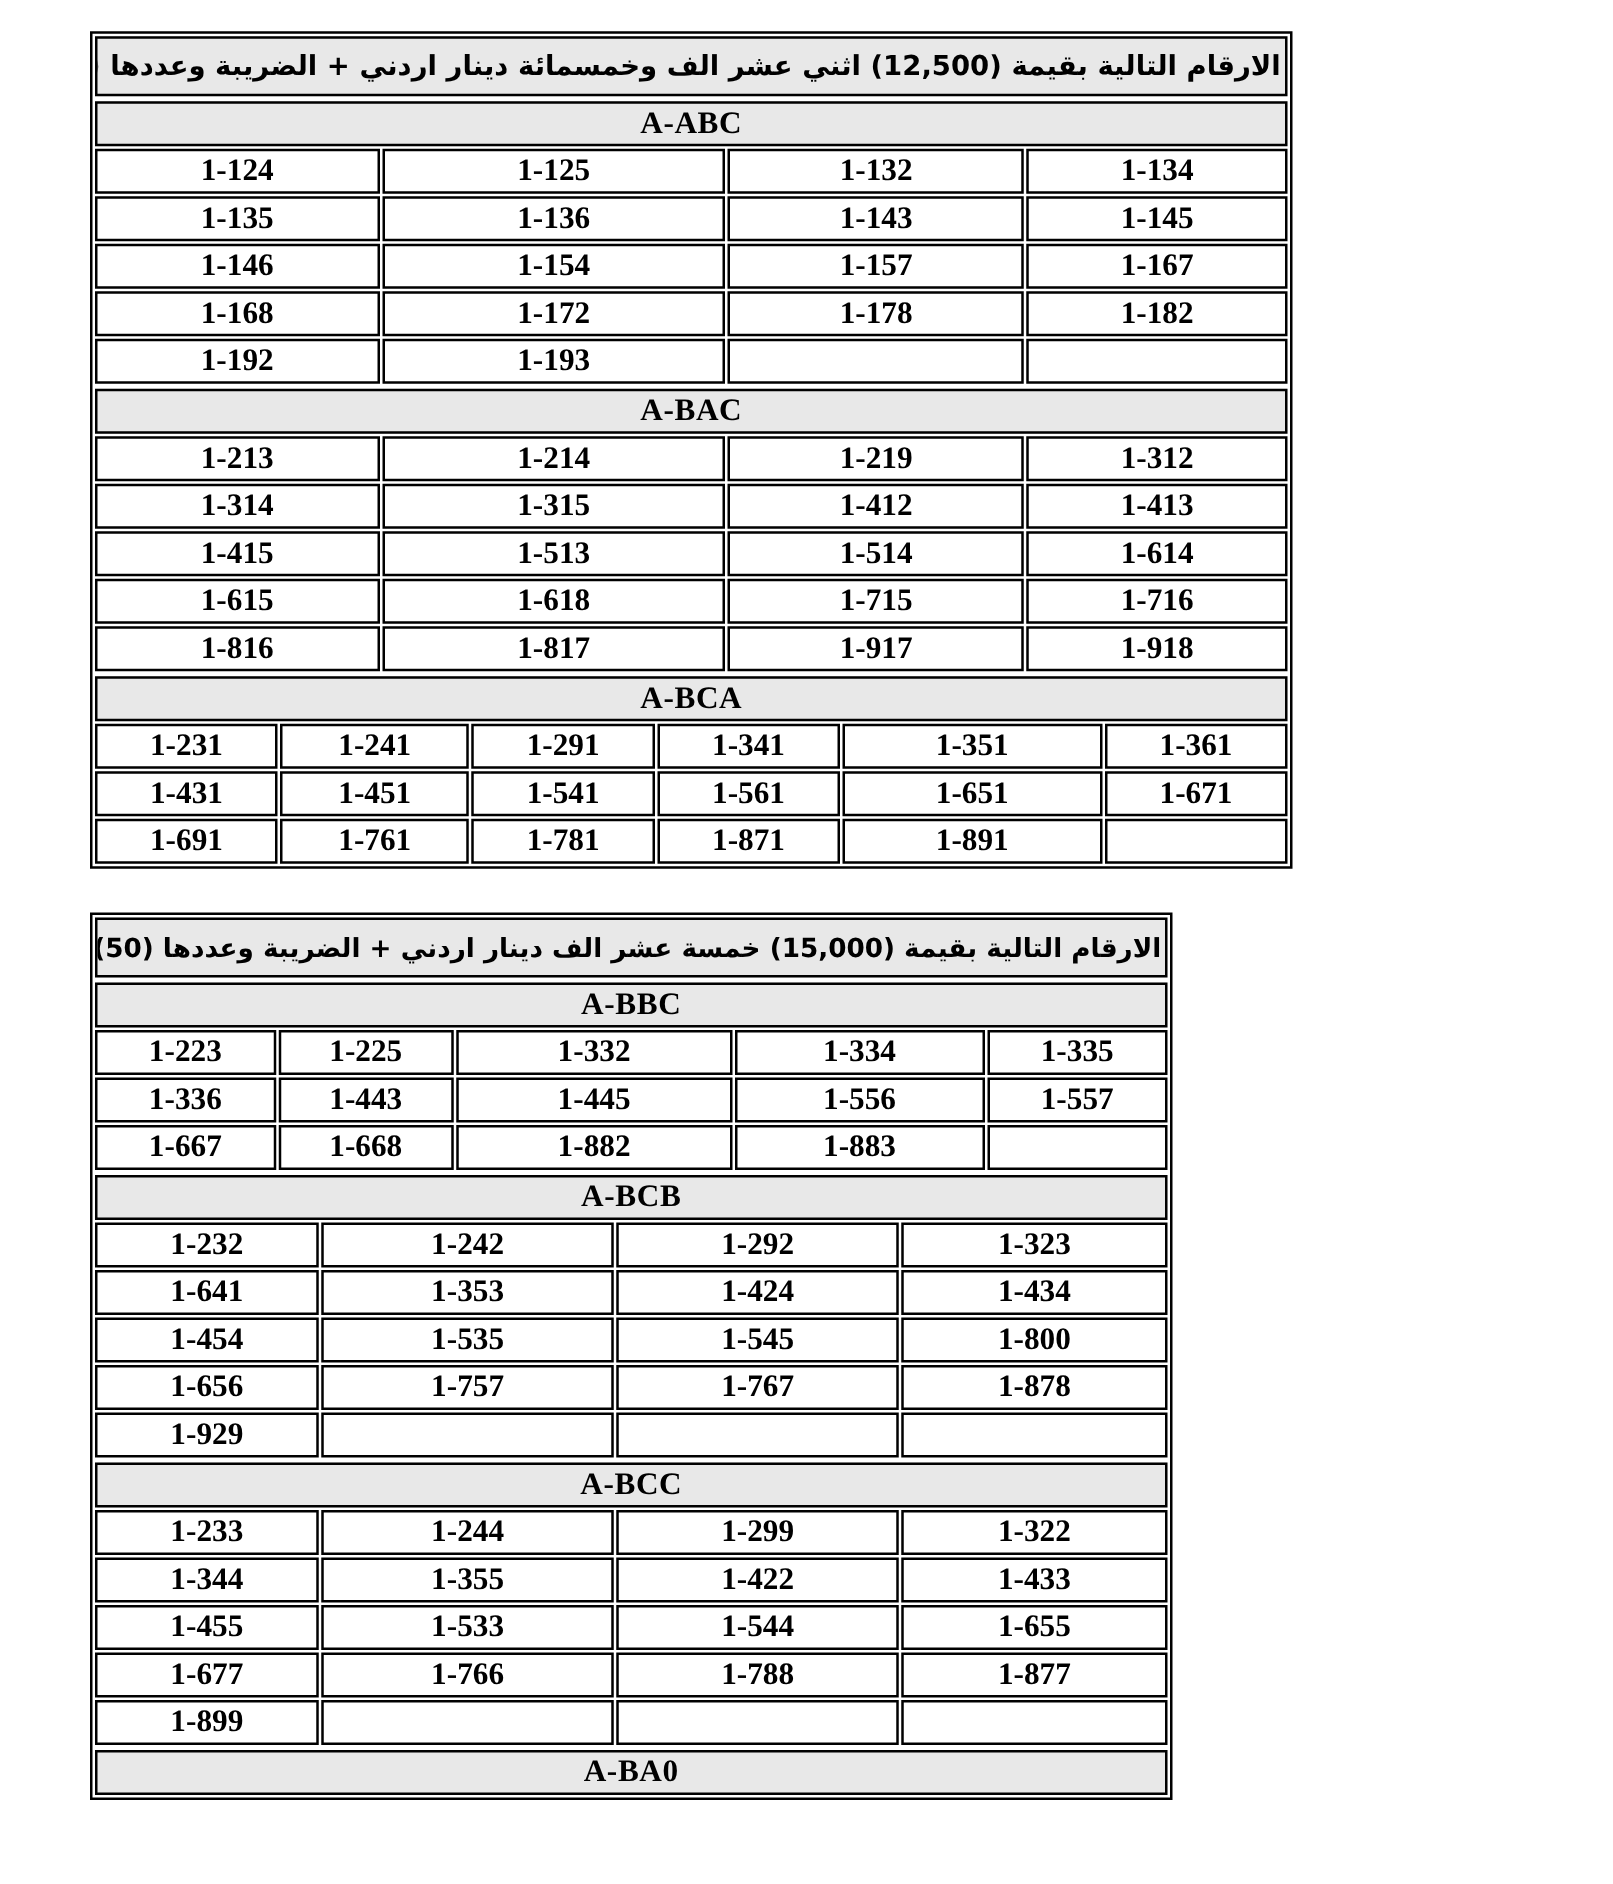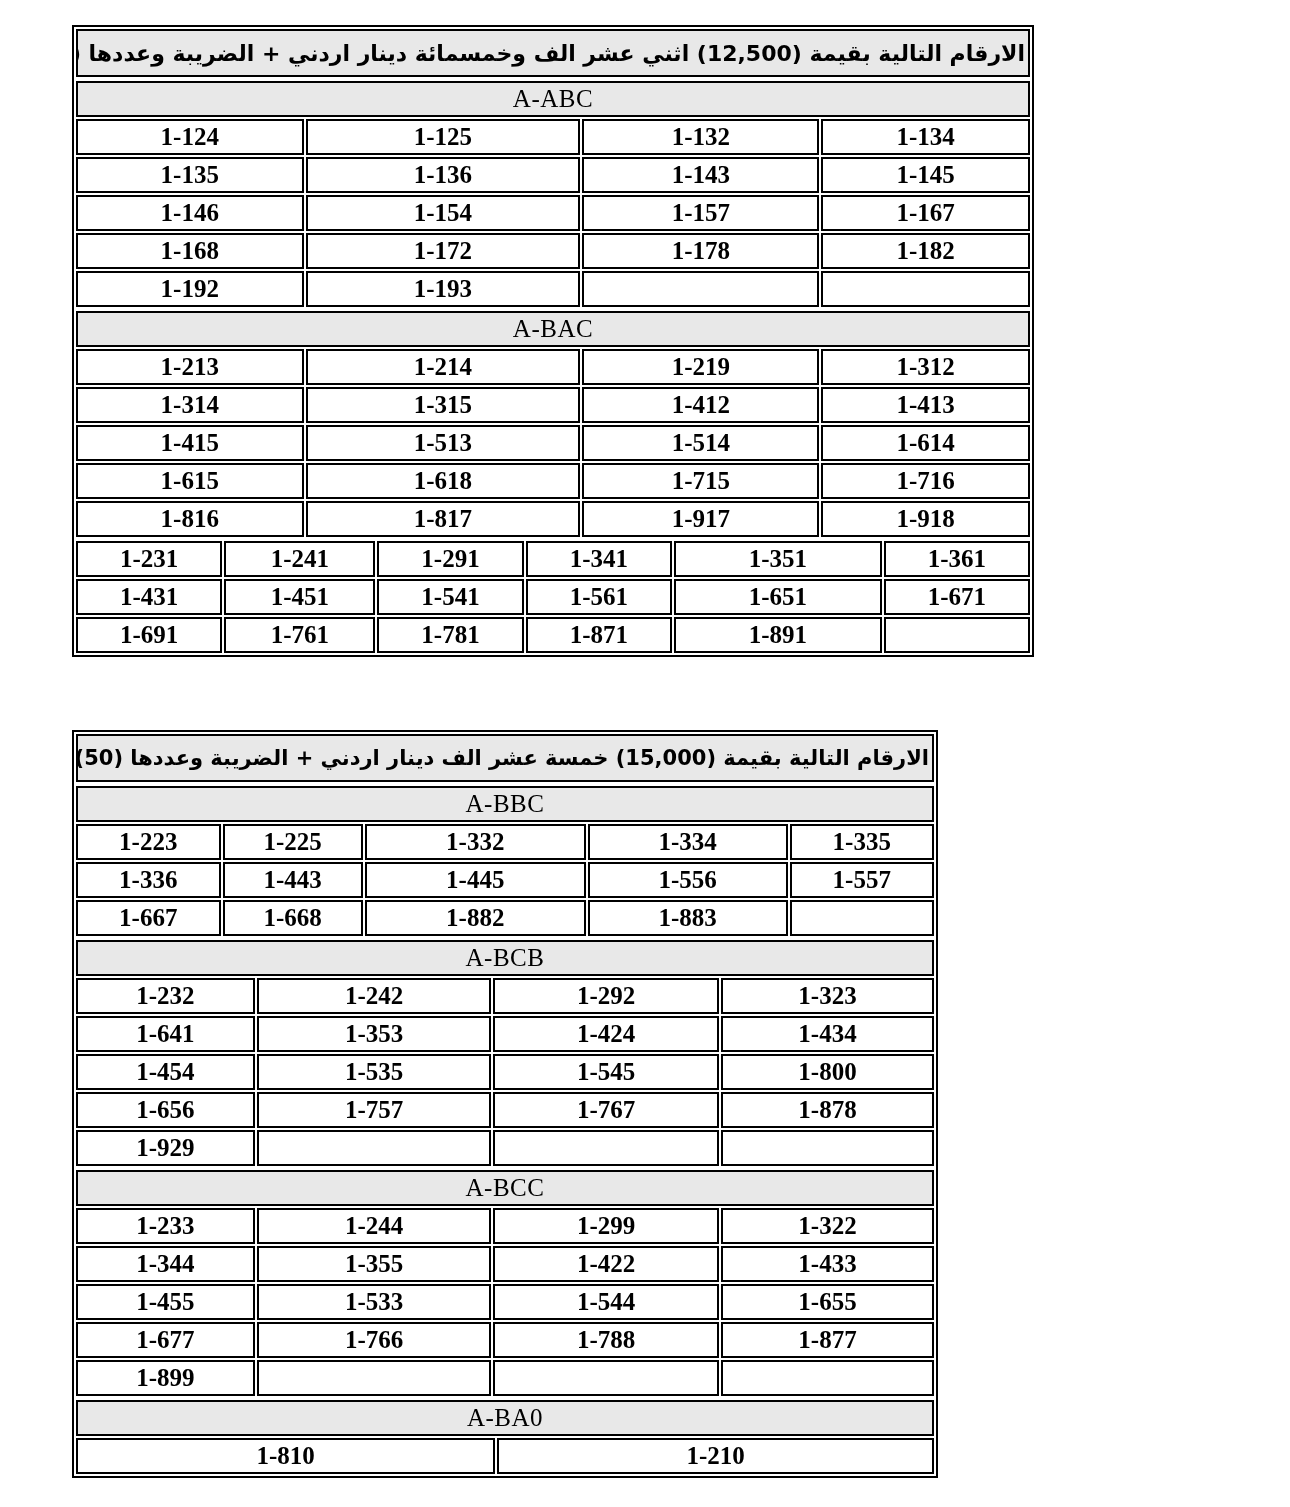--- a/index.html
+++ b/index.html
@@ -44,21 +44,21 @@
     font-family: "DejaVu Sans", sans-serif;
     font-weight: bold;
     font-size: 22px;
     height: 44px;
     white-space: nowrap;
     padding: 0 3px;
   }
   .b2 td.ar-header { font-size: 21px; }
   td.sec-title {
     background: #e8e8e8;
-    font-weight: normal;
+    font-weight: bold;
     font-size: 25px;
     height: 30px;
     letter-spacing: 0.5px;
   }
   td.cell {
     background: #ffffff;
     font-weight: bold;
     font-size: 25px;
     height: 32px;
     padding: 0 2px;
@@ -168,20 +168,23 @@
           <colgroup>
             <col style="width: 15.5%;">
             <col style="width: 16%;">
             <col style="width: 15.5%;">
             <col style="width: 15.5%;">
             <col style="width: 22%;">
             <col style="width: 15.5%;">
           </colgroup>
           <tbody>
             <tr>
+              <td class="sec-title" colspan="6">A-BCA</td>
+            </tr>
+            <tr>
               <td class="cell">1-231</td>
               <td class="cell">1-241</td>
               <td class="cell">1-291</td>
               <td class="cell">1-341</td>
               <td class="cell">1-351</td>
               <td class="cell">1-361</td>
             </tr>
             <tr>
               <td class="cell">1-431</td>
               <td class="cell">1-451</td>
@@ -335,22 +338,18 @@
         </table>
         <table class="tbl">
           <colgroup>
             <col style="width: 49%;">
             <col style="width: 51%;">
           </colgroup>
           <tbody>
             <tr>
               <td class="sec-title" colspan="2">A-BA0</td>
             </tr>
-            <tr>
-              <td class="cell">1-810</td>
-              <td class="cell">1-210</td>
-            </tr>
           </tbody>
         </table>
       </div>
   </section>
 
 </div>
 
 </body></html>

